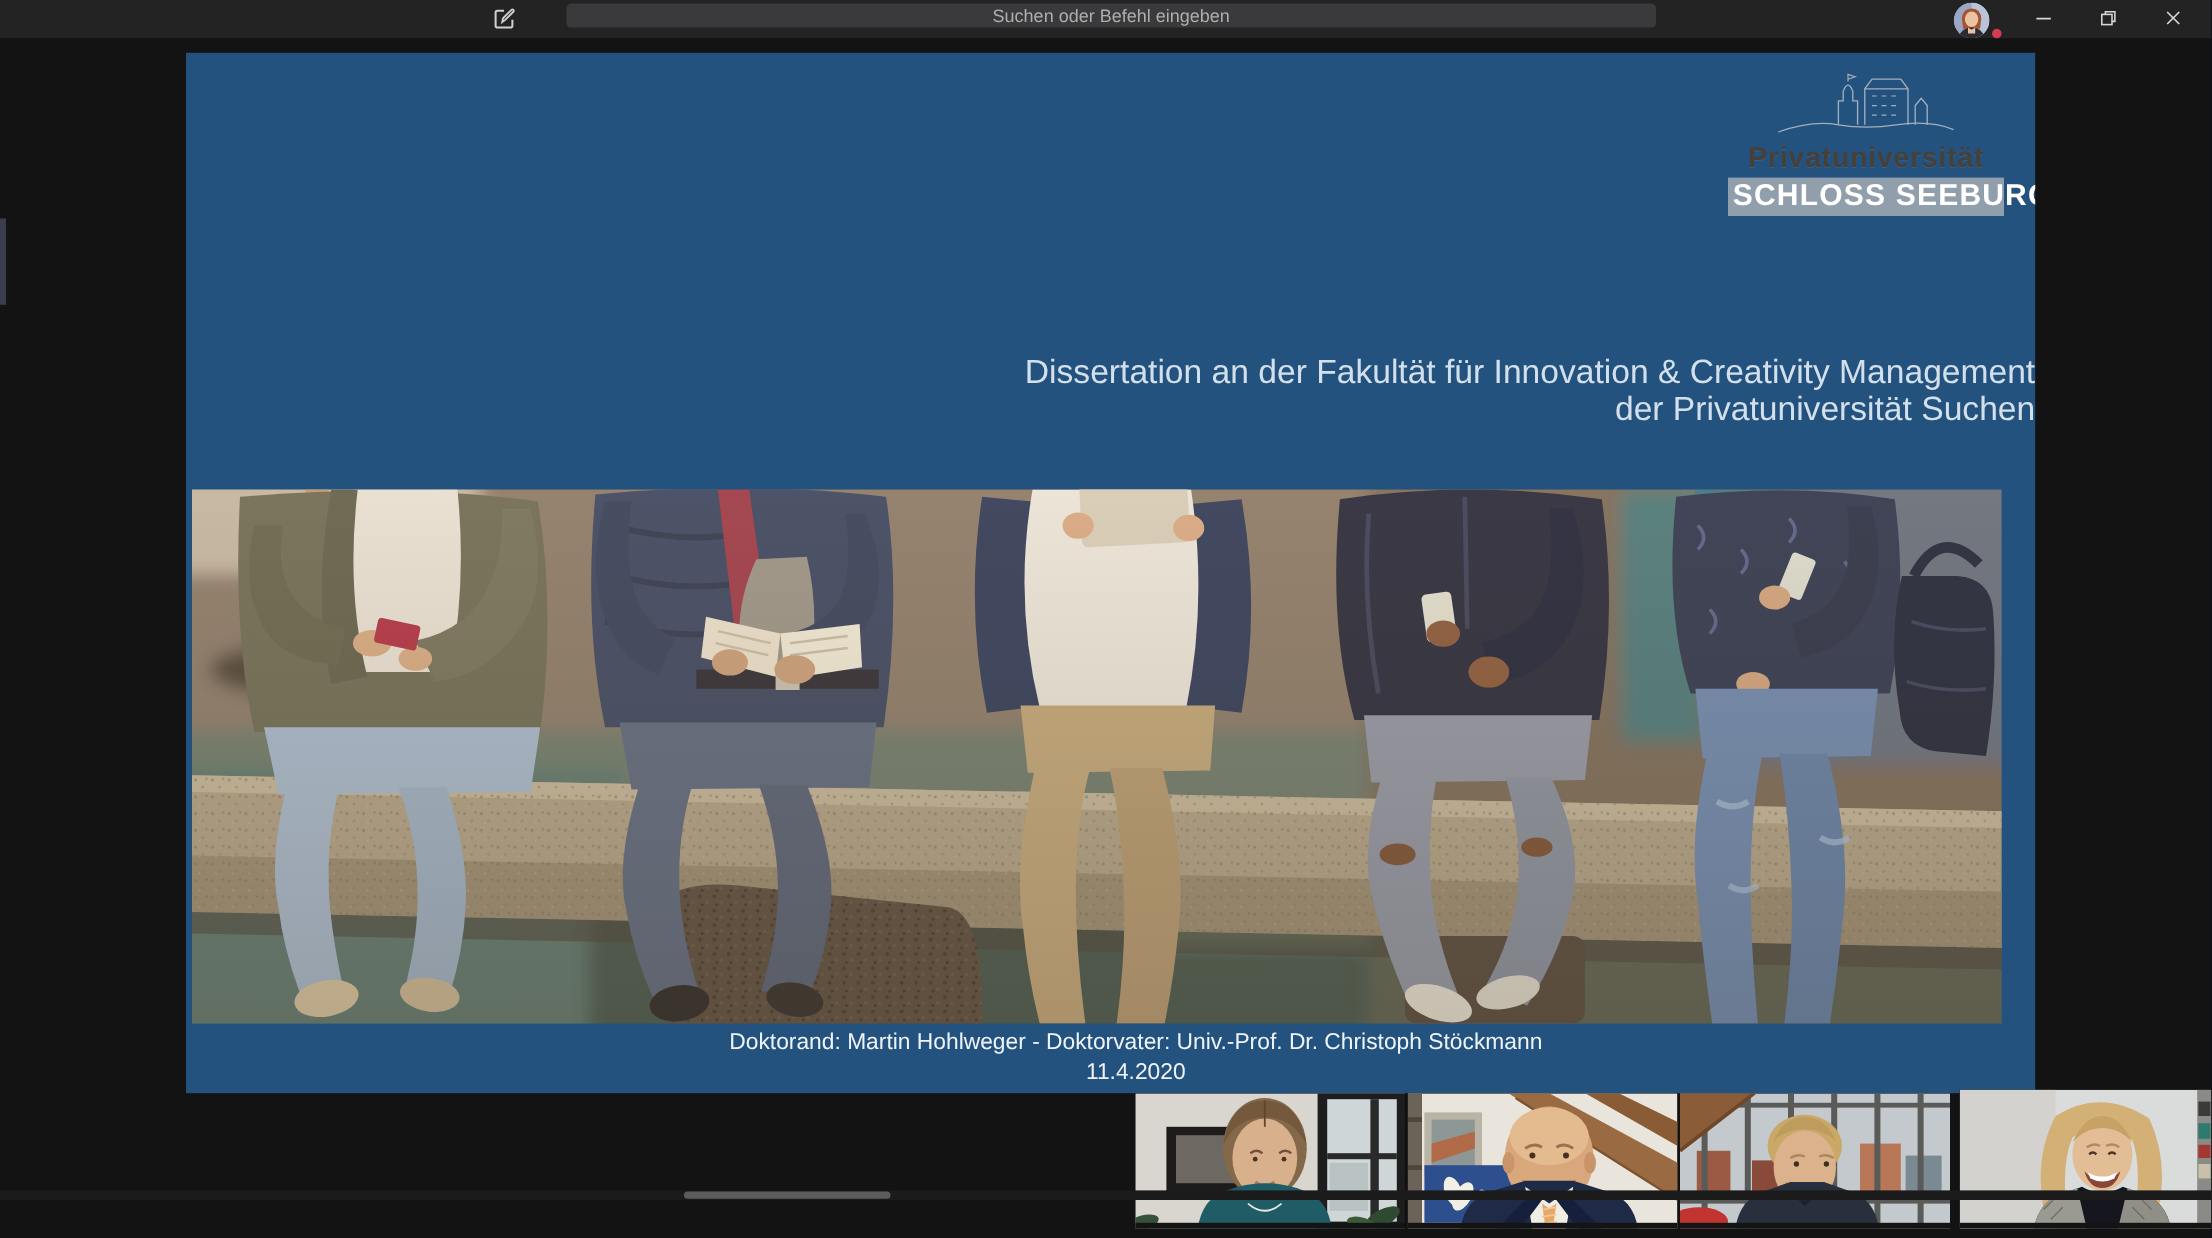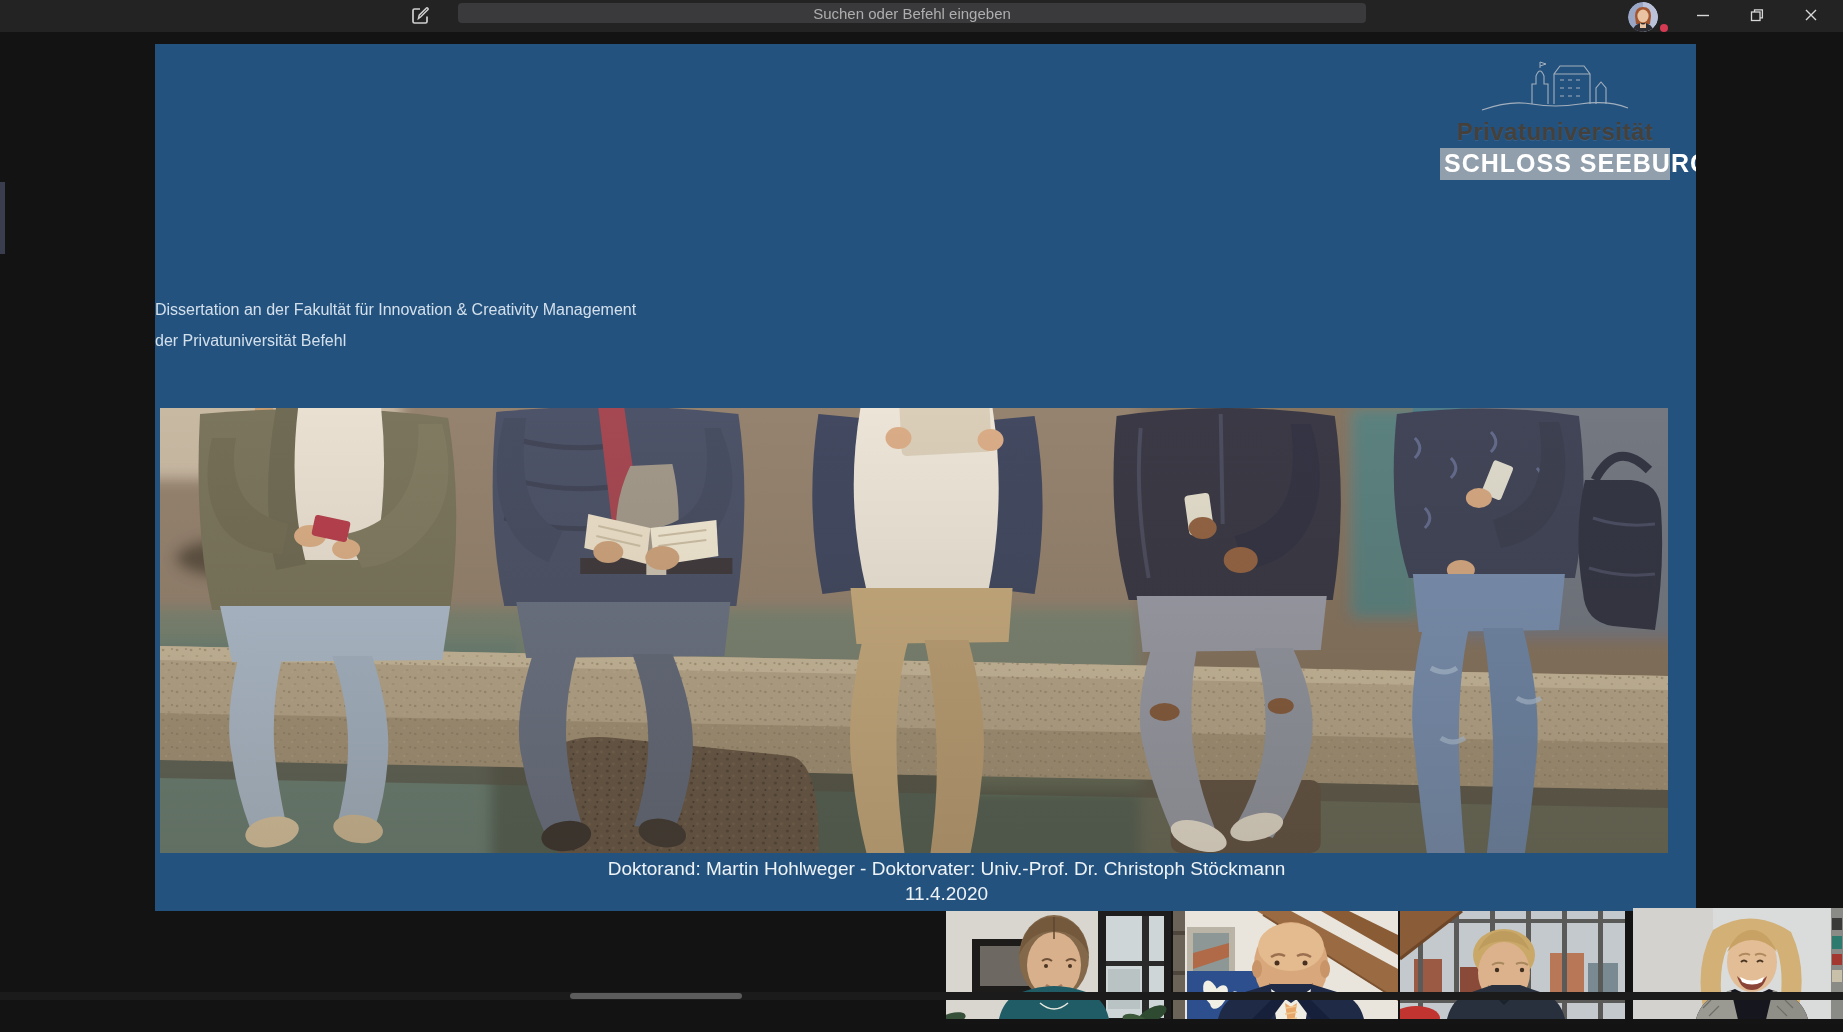--- a/index.html
+++ b/index.html
@@ -4,21 +4,21 @@
 <style>
   html,body{margin:0;padding:0;background:#000;}
   .app{position:relative;width:1843px;height:1032px;overflow:hidden;
        background:var(--letterbox-bg,#131313);
        font-family:"Liberation Sans",sans-serif;}
 
   
   .topbar{position:absolute;left:0;top:0;width:1843px;height:32px;background:var(--topbar-bg,#232323);}
   .compose-btn{position:absolute;left:402px;top:2px;width:36px;height:28px;background:none;border:none;
                display:flex;align-items:center;justify-content:center;cursor:pointer;}
-  .search-box{position:absolute;left:458px;top:3px;width:908px;height:20px;}
+  .search-box{position:absolute;left:472px;top:3px;width:908px;height:20px;}
   .search-box input{width:100%;height:100%;box-sizing:border-box;background:var(--searchbox-bg,#3A3A3D);
       border:none;border-radius:4px;text-align:center;color:#cfcfcf;font-size:15px;
       font-family:"Liberation Sans",sans-serif;outline:none;}
   .search-box input::placeholder{color:#aeaeae;}
   .avatar-btn{position:absolute;left:1628px;top:1px;width:40px;height:31px;background:none;border:none;padding:0;cursor:pointer;}
   .avatar-wrap{position:relative;width:30px;height:30px;margin:0 auto;}
   .avatar-wrap svg{display:block;border-radius:50%;}
   .presence-dot{position:absolute;right:-2px;bottom:-2px;width:12px;height:12px;border-radius:50%;
       background:var(--status-busy,#D63A52);border:2px solid var(--topbar-bg,#232323);box-sizing:border-box;}
   .winbtn{position:absolute;top:0;width:40px;height:32px;background:none;border:none;display:flex;
@@ -33,22 +33,22 @@
   .logo{position:absolute;right:26px;top:14px;width:230px;text-align:center;}
   .logo .castle{display:block;margin:0 auto;}
   .logo .inst{font-size:24px;font-weight:bold;color:rgba(72,62,52,.92);letter-spacing:.5px;
       text-shadow:0 1px 0 rgba(255,255,255,.08);white-space:nowrap;margin-top:2px;}
   .logo .bar{margin-top:2px;background:rgba(165,172,180,.85);color:#fff;font-weight:bold;font-size:25px;
       letter-spacing:1px;padding:1px 4px 2px;white-space:nowrap;}
 
   .slide-title{position:absolute;left:0;top:116px;width:100%;text-align:center;
       font-size:96px;font-weight:bold;color:var(--title-color,#fff);letter-spacing:-1px;
       text-shadow:0 2px 3px rgba(0,0,0,.25);}
-  .slide-subtitle{position:absolute;left:0;top:250px;width:100%;text-align:left;
-      font-size:16px;line-height:31px;color:var(--subtitle-color,#D3E0EC);}
+  .slide-subtitle{position:absolute;left:0;top:250px;width:100%;text-align:right;
+      font-size:28px;line-height:31px;color:var(--subtitle-color,#D3E0EC);}
   .slide-photo{position:absolute;left:5px;top:364px;width:1508px;height:445px;}
   .slide-photo svg{display:block;width:100%;height:100%;}
   .slide-footer{position:absolute;left:0;top:812px;width:100%;text-align:center;
       font-size:19px;line-height:25px;color:#eef3f8;padding-left:21px;}
 
   
   .tile{position:absolute;padding:0;border:none;background:#000;cursor:pointer;overflow:hidden;}
   .tile svg{display:block;}
   .tile1{left:946px;top:879px;width:225px;height:113px;}
   .tile2{left:1173px;top:879px;width:225px;height:113px;}
@@ -141,21 +141,21 @@
             <path d="M2,52 Q30,42 52,46 Q75,50 100,46 Q128,42 148,50"></path>
           </svg>
         </span>
         <div class="inst">Privatuniversität</div>
         <div class="bar">SCHLOSS SEEBURG</div>
       </div>
 
 
       <div class="slide-subtitle">
         <div>Dissertation an der Fakultät für Innovation &amp; Creativity Management</div>
-        <div>der Privatuniversität Befehl</div>
+        <div>der Privatuniversität Suchen</div>
       </div>
 
       <div class="slide-photo" aria-label="Fünf Personen sitzen auf einer Steinmauer am Wasser mit Smartphones, Buch und Tablet">
         <svg viewBox="0 0 1507 445" preserveAspectRatio="none">
           <defs>
             <filter id="pblur" x="-5%" y="-5%" width="110%" height="110%">
                 <feGaussianBlur stdDeviation="7"></feGaussianBlur>
               </filter>
             <pattern id="speck" width="14" height="14" patternUnits="userSpaceOnUse">
               <circle cx="3" cy="4" r="1.3" fill="#7e7258"></circle>

